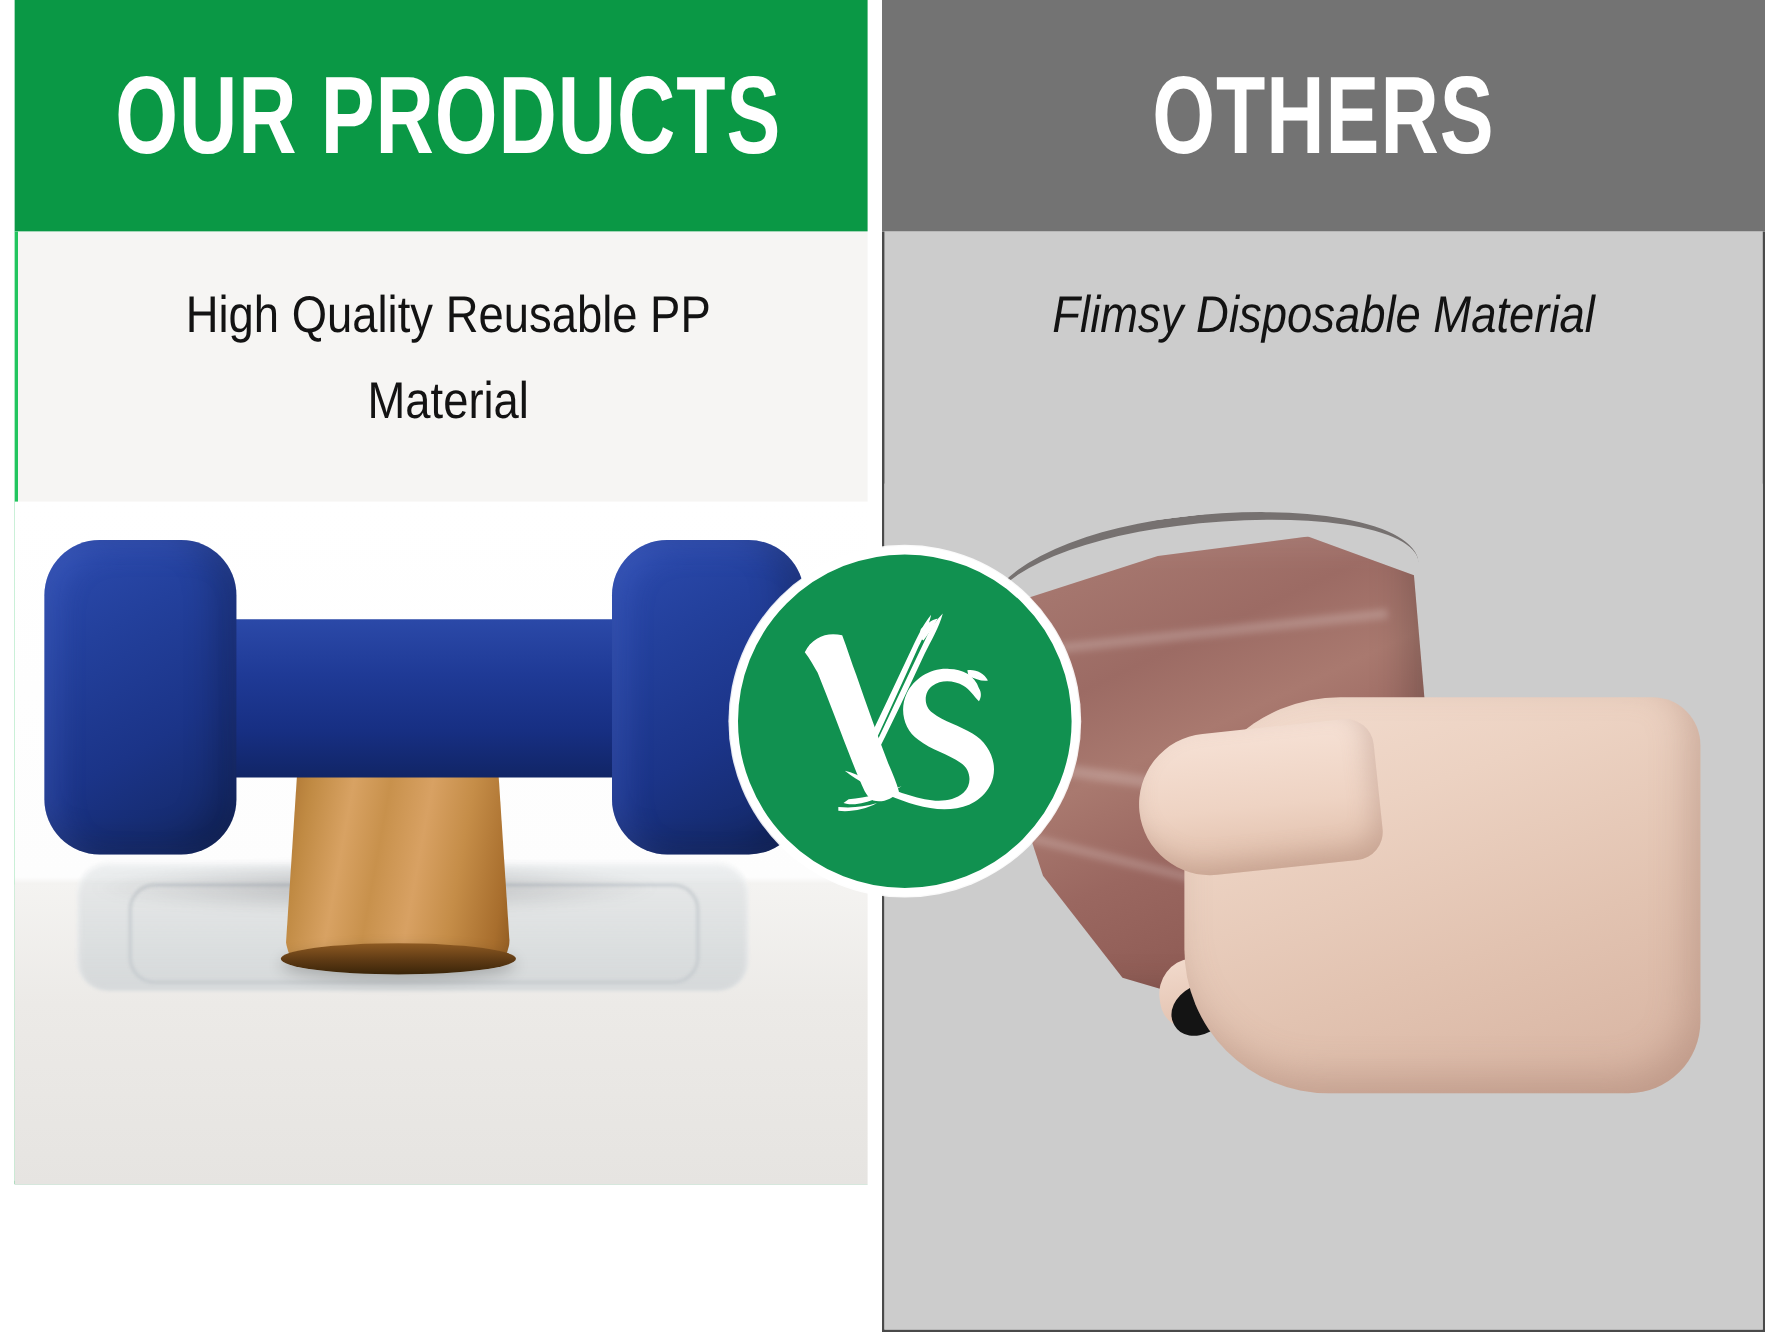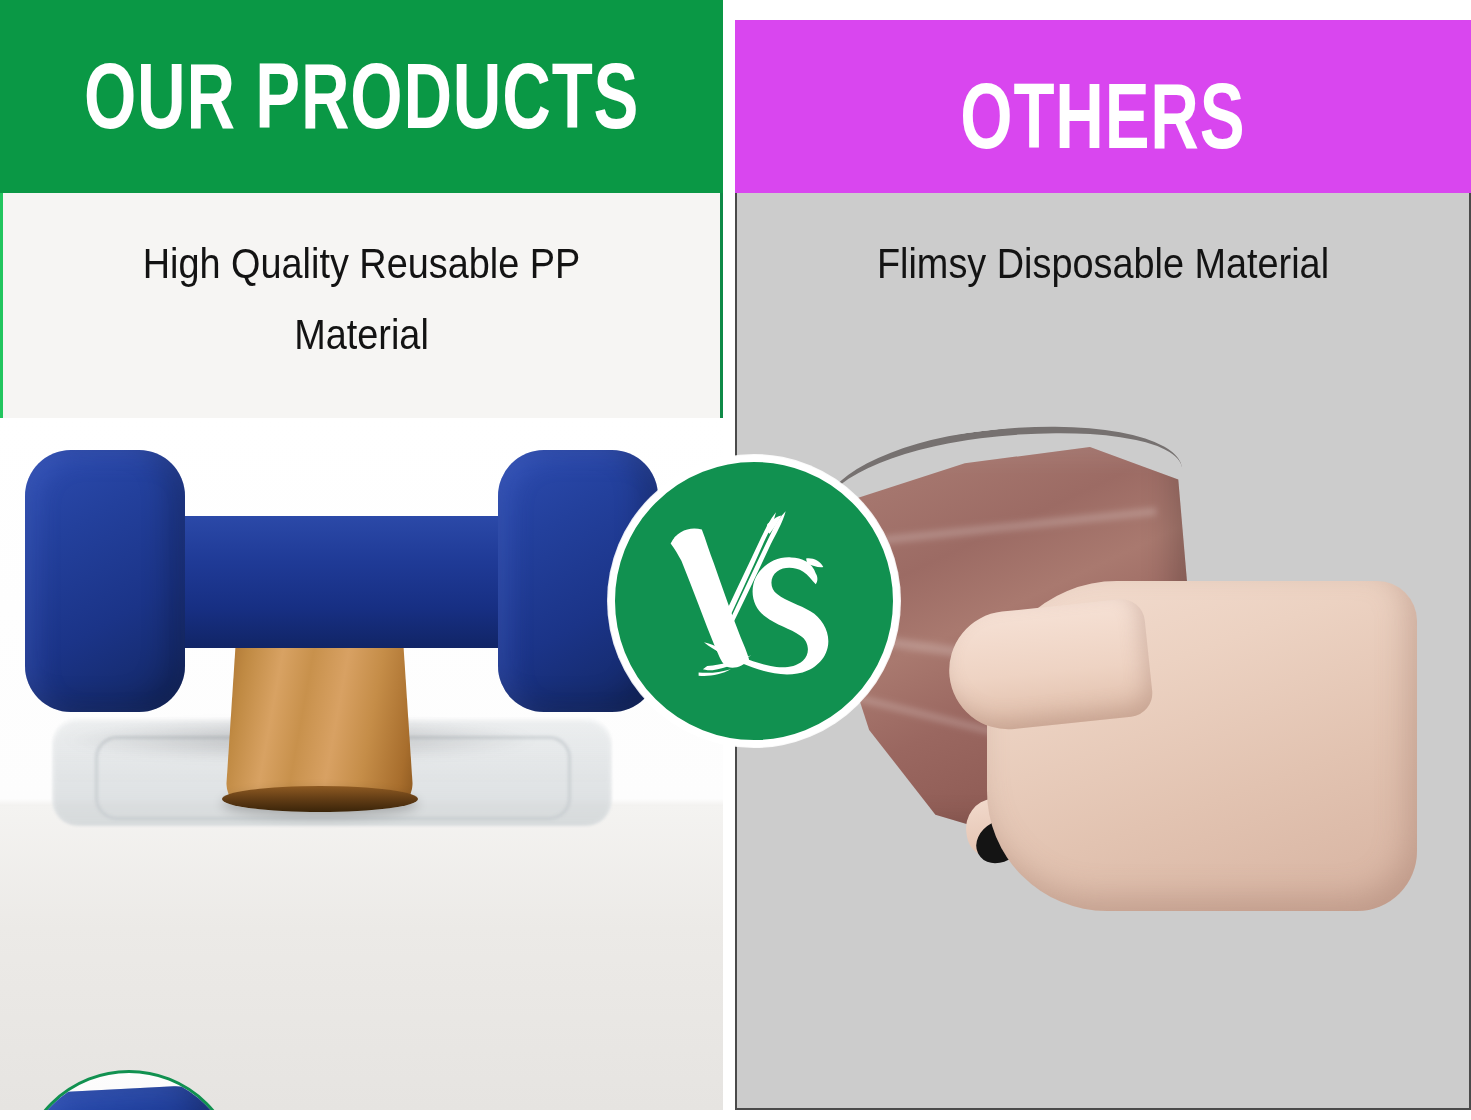--- a/index.html
+++ b/index.html
@@ -18,37 +18,37 @@
     overflow: hidden;
   }
 
   
   .panel {
     position: absolute;
     top: 0;
     box-sizing: border-box;
     overflow: hidden;
   }
-  .panel-left  { left: 0px;   width: 723px; height: 1110px; }
+  .panel-left  { left: 12px;   width: 723px; height: 987px; }
   .panel-right { left: 735px; width: 736px; height: 1110px; }
 
   
   .header {
     position: absolute;
     top: 0;
     left: 0;
     right: 0;
     height: 193px;
     display: flex;
     align-items: center;
     justify-content: center;
     overflow: hidden;
   }
   .header-left  { background: #0a9845; }
-  .header-right { background: #d946ef; margin-top: 20px; }
+  .header-right { background: #737373; }
 
   .header-title {
     color: #ffffff;
     font-family: "Liberation Sans Narrow", "Liberation Sans", sans-serif;
     font-weight: 700;
     font-size: 82px;
     line-height: 1;
     letter-spacing: 1px;
     transform: scaleX(0.82) scaleY(1.12);
     transform-origin: center center;
@@ -69,20 +69,21 @@
     background: #f6f5f3;
     border-left: 3px solid #22c55e;
     border-right: 3px solid #0f8a47;
     border-bottom: 3px solid #0f8a47;
   }
   .body-right {
     background: #cccccc;
     border-left: 2px solid #4a4a4a;
     border-right: 2px solid #4a4a4a;
     border-bottom: 2px solid #4a4a4a;
+    font-style: italic;
   }
 
   .caption {
     position: absolute;
     top: 35px;
     left: 0;
     right: 0;
     text-align: center;
     color: #131313;
     font-family: "Liberation Sans Narrow", "Liberation Sans", sans-serif;

